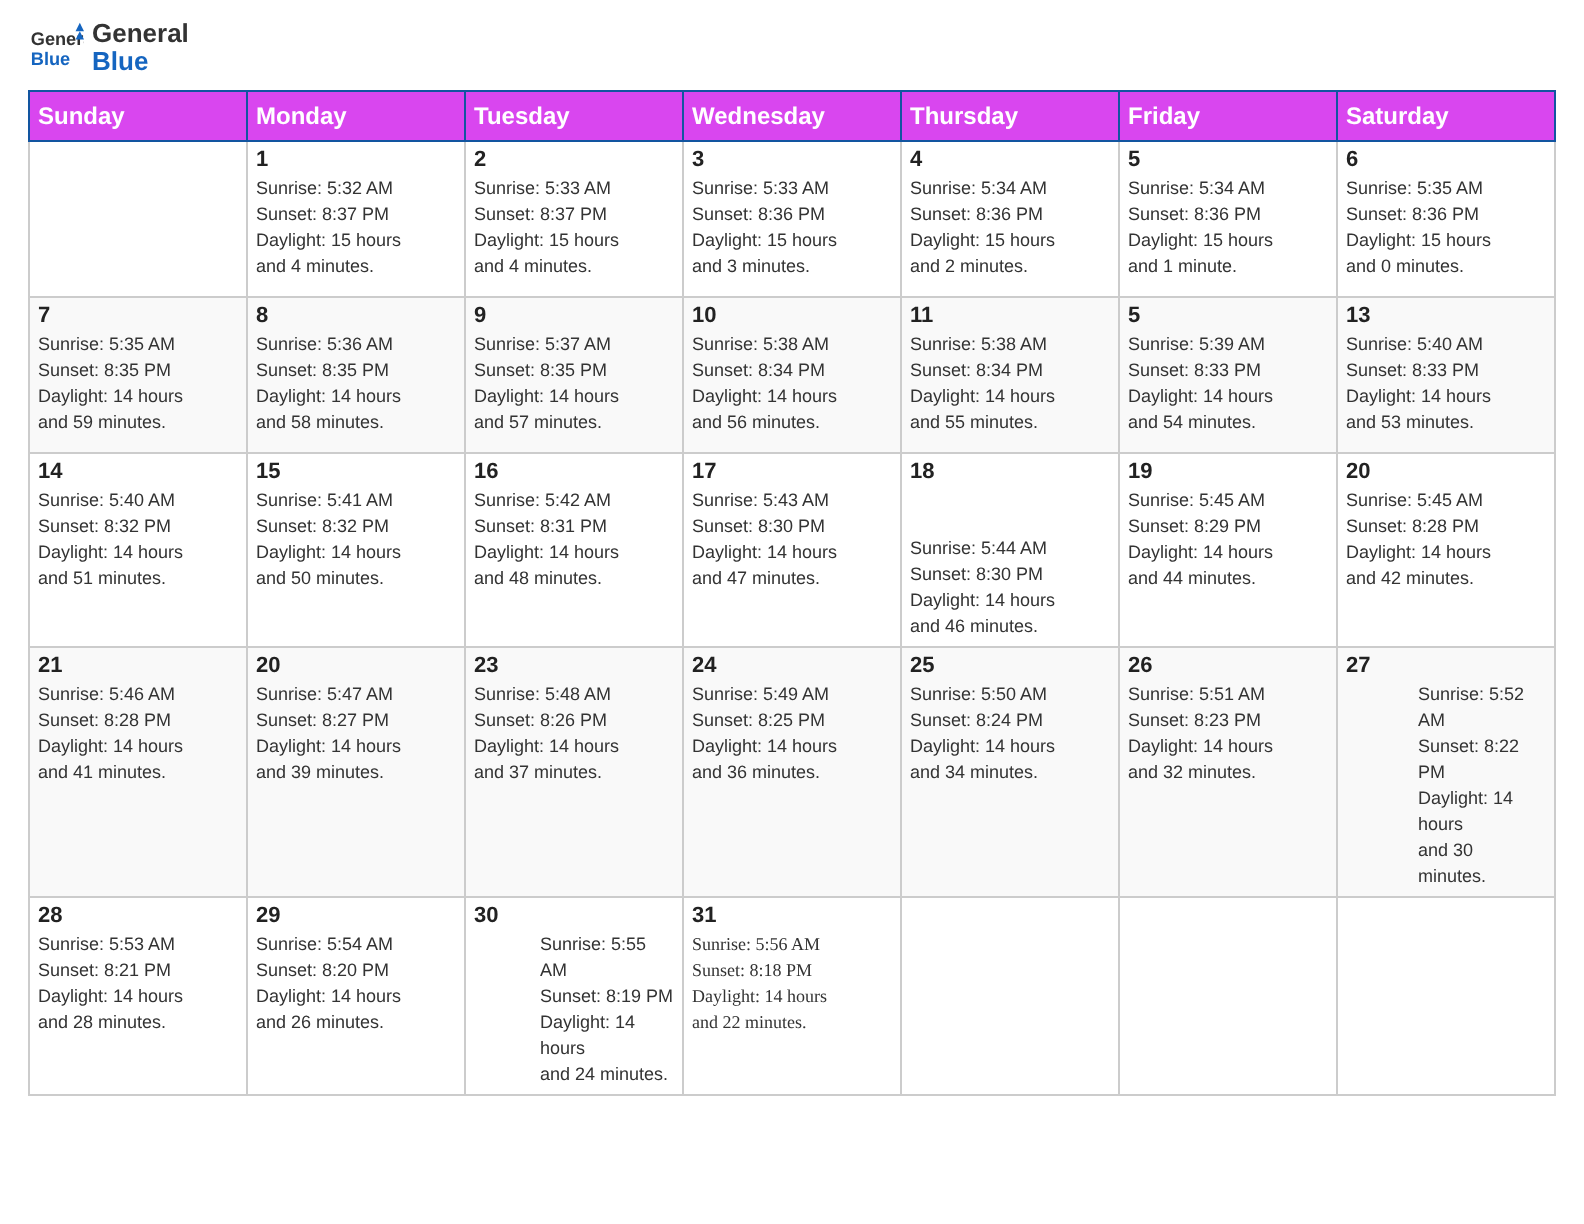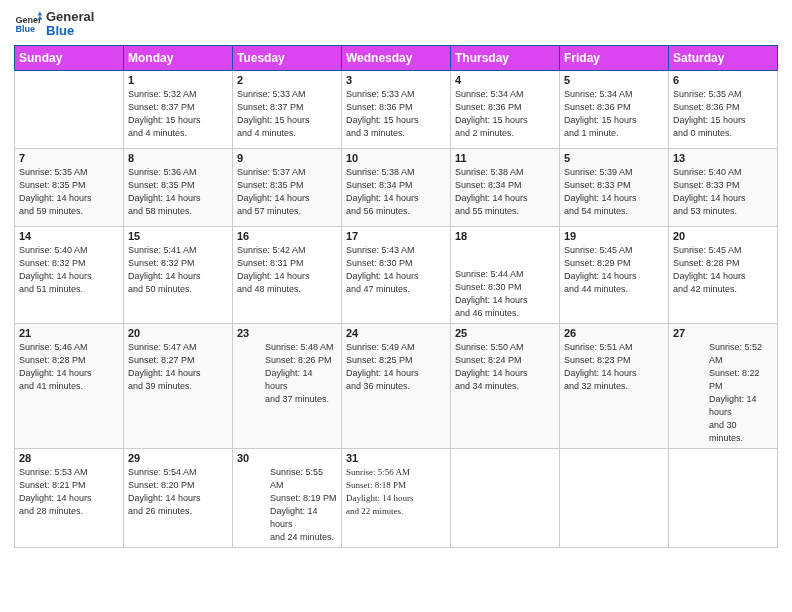--- a/index.html
+++ b/index.html
@@ -274,21 +274,21 @@
           </td>
           <td>
             <span class="day-num">20</span>
             <div class="cell-info" style="white-space: pre-line;">Sunrise: 5:47 AM
 Sunset: 8:27 PM
 Daylight: 14 hours
 and 39 minutes.</div>
           </td>
           <td>
             <span class="day-num">23</span>
-            <div class="cell-info" style="white-space: pre-line; margin-left: 28px;">Sunrise: 5:48 AM
+            <div class="cell-info" style="white-space: pre-line;">Sunrise: 5:48 AM
 Sunset: 8:26 PM
 Daylight: 14 hours
 and 37 minutes.</div>
           </td>
           <td>
             <span class="day-num">24</span>
             <div class="cell-info" style="white-space: pre-line;">Sunrise: 5:49 AM
 Sunset: 8:25 PM
 Daylight: 14 hours
 and 36 minutes.</div>

